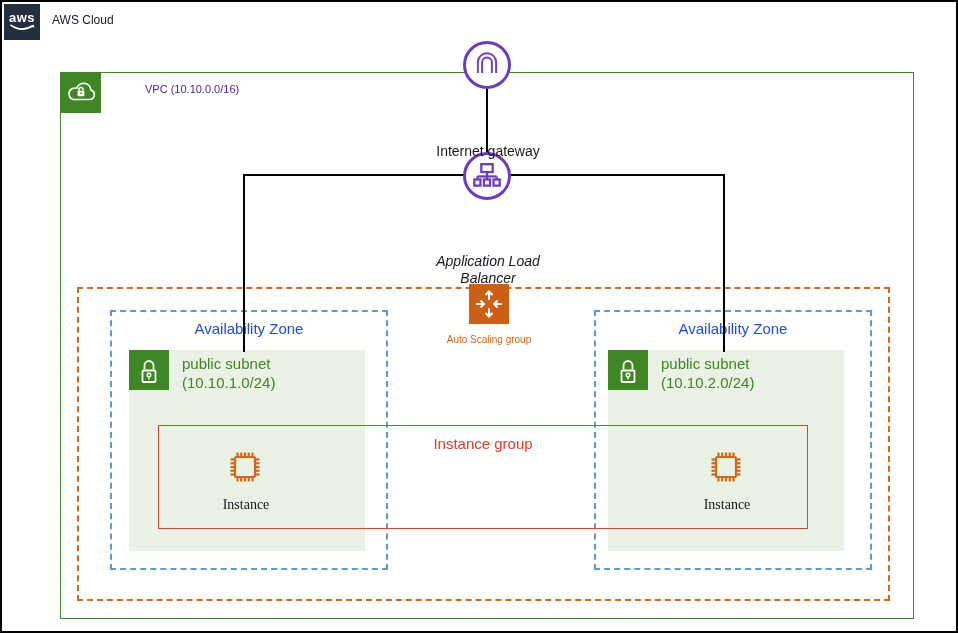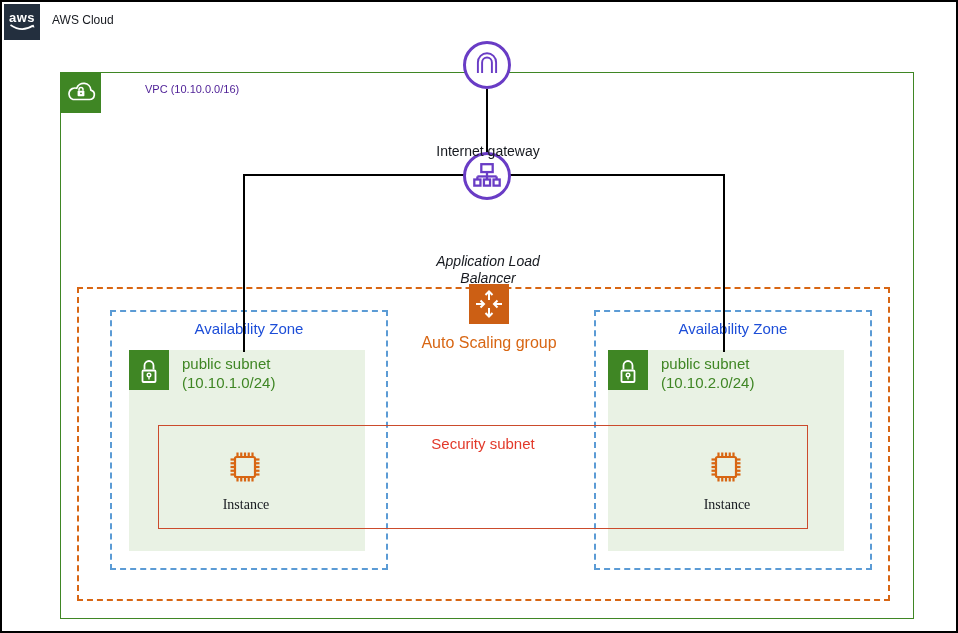--- a/index.html
+++ b/index.html
@@ -37,21 +37,21 @@
   .ig-circle  { left:461px; top:39px; }
   .alb-circle { left:461px; top:150px; }
   .node-label { z-index:7; font-size:14px; text-align:center; transform:translateX(-50%); white-space:nowrap;margin-top:46px; }
   .ig-label  { left:486px; top:95px; }
   .alb-label { left:486px; top:205px; line-height:17px;font-style:italic; }
 
   
   .asg-box { left:75px; top:285px; width:813px; height:314px; border:2px dashed #d86613; z-index:2; }
   .asg-icon { left:467px; top:282px; width:40px; height:40px; background:#cc5f14; z-index:6;
     display:flex; align-items:center; justify-content:center; }
-  .asg-label { left:487px; top:332px; font-size:16px; color:#d86613; transform:translateX(-50%); z-index:7; white-space:nowrap; }
+  .asg-label { left:487px; top:332px; font-size:10px; color:#d86613; transform:translateX(-50%); z-index:7; white-space:nowrap; }
 
   
   .az-box { top:308px; width:278px; height:260px; border:2px dashed #5b9bd5; z-index:2; }
   .az-left  { left:108px; }
   .az-right { left:592px; }
   .az-label { position:absolute; left:0; right:0; top:8px; text-align:center;
     color:#1d4ed8; font-size:15px; }
 
   
   .subnet-box { top:348px; width:236px; height:201px; background:#e9f2e4; z-index:3; }
@@ -153,21 +153,21 @@
   <div class="abs subnet-label subnet-label-left">
     <div>public subnet</div>
     <div>(10.10.1.0/24)</div>
   </div>
   <div class="abs subnet-label subnet-label-right">
     <div>public subnet</div>
     <div>(10.10.2.0/24)</div>
   </div>
 
   <div class="abs sg-box">
-    <div class="sg-label">Security subnet</div>
+    <div class="sg-label">Instance group</div>
   </div>
 
   <div class="abs circle-node ig-circle">
     <svg width="42" height="42" viewBox="0 0 48 48" fill="none">
       <path d="M16 33 V21 a8 8 0 0 1 16 0 V33" stroke="#693cc5" stroke-width="7"></path>
       <path d="M16 33 V21 a8 8 0 0 1 16 0 V33" stroke="#fff" stroke-width="2.6"></path>
     </svg>
   </div>
   <div class="abs node-label ig-label">Internet gateway</div>
 

